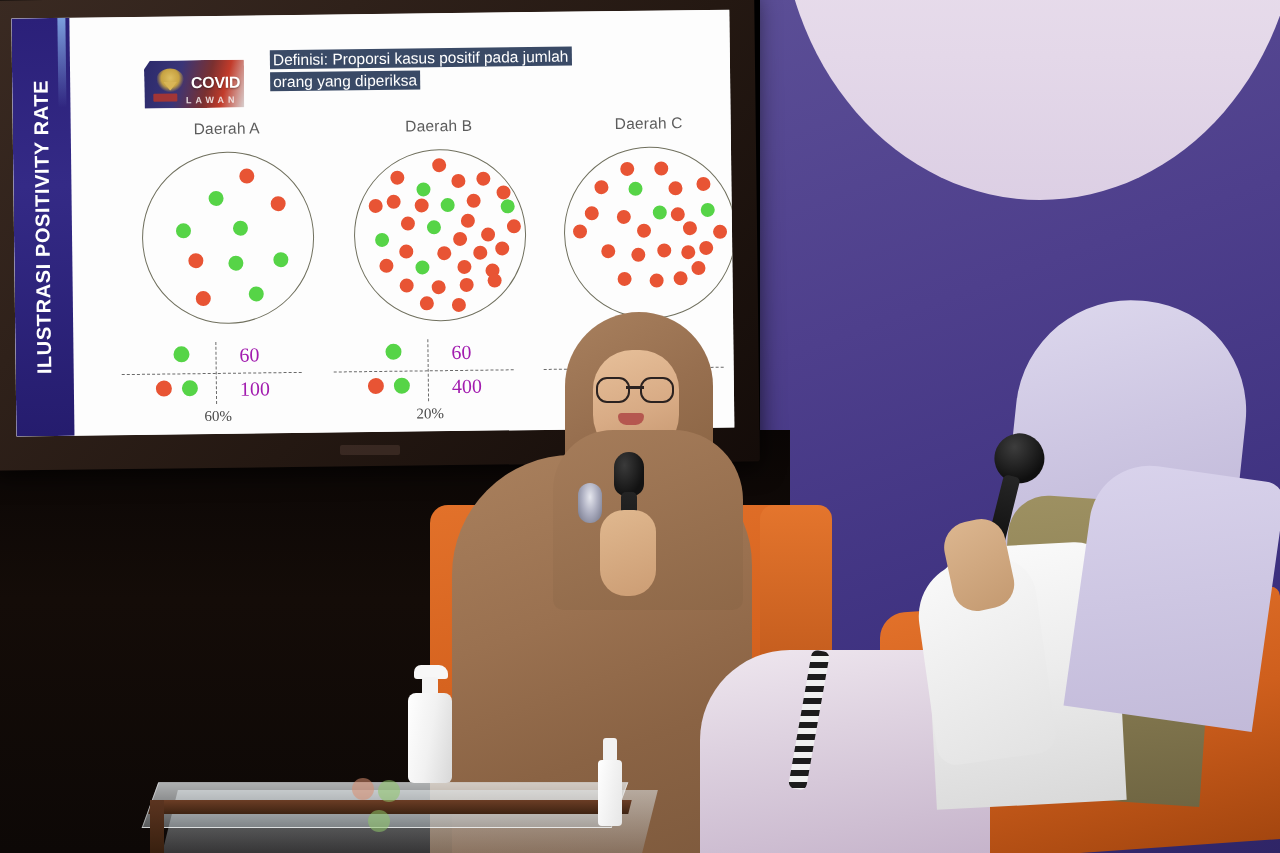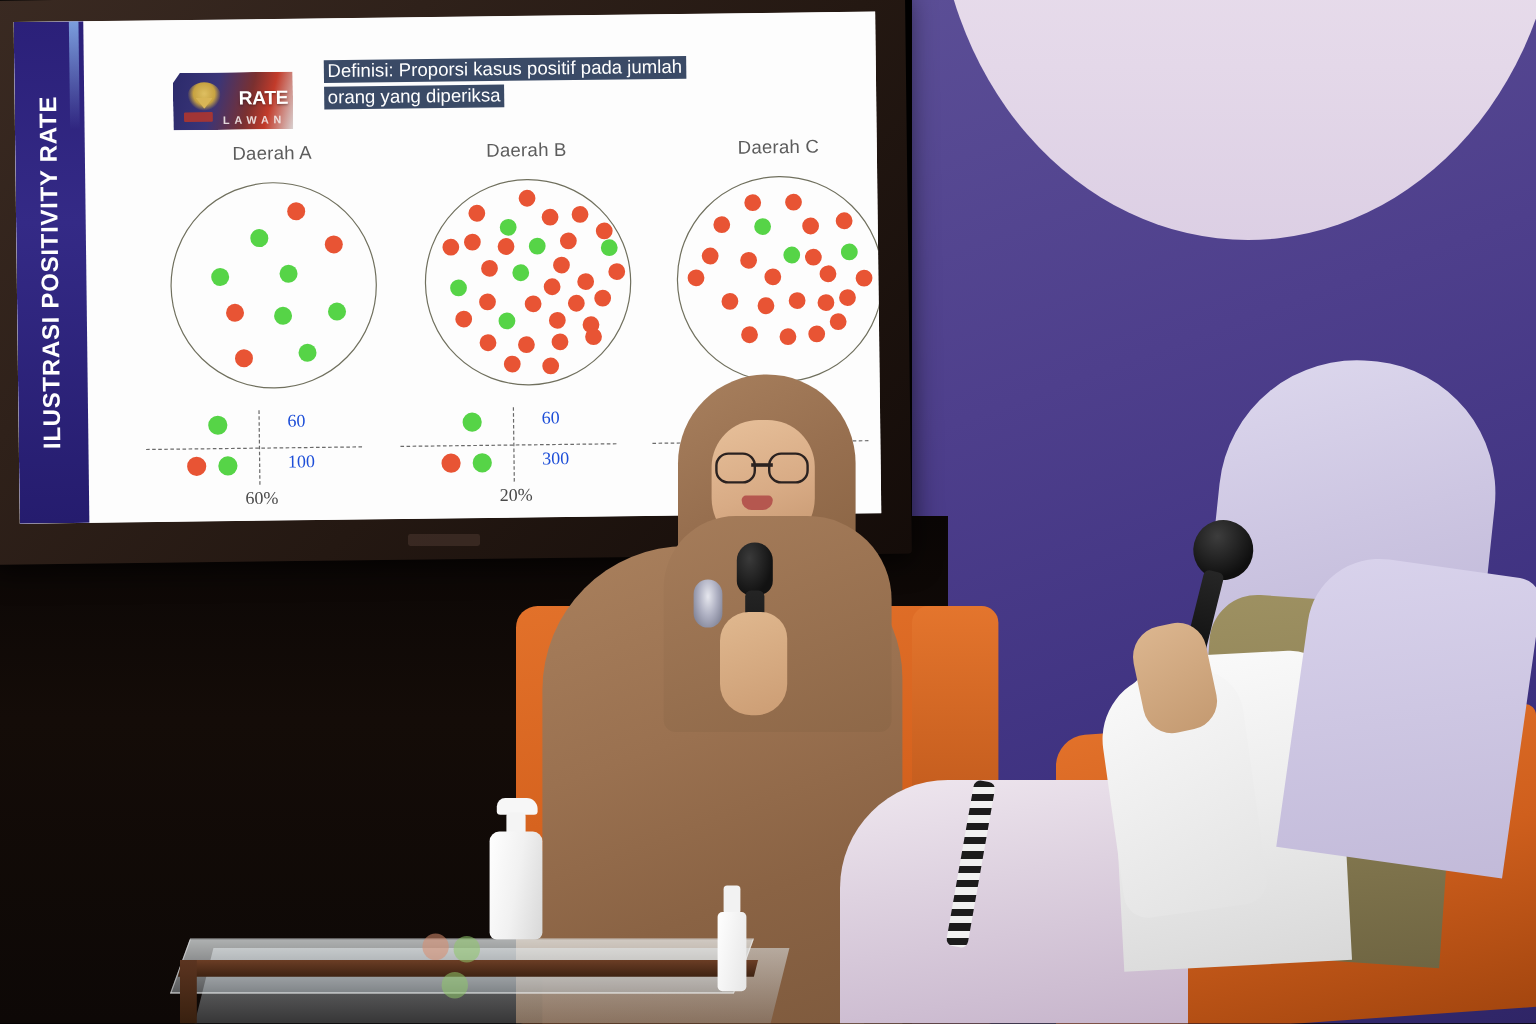--- a/index.html
+++ b/index.html
@@ -133,21 +133,21 @@
     border-left:1.4px dashed #6a6a6a;
   }
   .lg-hline {
     position:absolute; left:-8px; top:31px; width:180px; height:0;
     border-top:1.4px dashed #6a6a6a;
   }
   .lg-dot { position:absolute; width:16px; height:16px; border-radius:50%; }
   .lg-dot.g { background:#56d447; }
   .lg-dot.r { background:#e85434; }
   .lg-num {
-    position:absolute; left:110px; font-size:15px; color:#1d4ed8;
+    position:absolute; left:110px; font-size:20px; color:#a21caf;
     font-family:"Liberation Serif", serif;
   }
   .lg-num.top { top:2px; }
   .lg-num.bot { top:36px; }
   .lg-pct {
     position:absolute; left:0; top:66px; width:176px; text-align:center;
     font-size:15px; color:#4a4a4a; font-family:"Liberation Serif", serif;
   }
 
   
@@ -390,21 +390,21 @@
       <div class="slide">
 
         <div class="slide-sidebar">
           <div class="slide-sidebar-glow"></div>
           <div class="sidebar-label">ILUSTRASI POSITIVITY RATE</div>
         </div>
 
         <div class="logo-box">
           <div class="logo-garuda"></div>
           <div class="logo-sub-red"></div>
-          <div class="logo-lawan">RATE</div>
+          <div class="logo-lawan">COVID</div>
           <div class="logo-covid">LAWAN</div>
         </div>
 
         <div class="slide-title"><span>Definisi: Proporsi kasus positif pada jumlah orang yang diperiksa</span></div>
 
         <div class="regions">
 
           <div class="region r1">
             <div class="region-title">Daerah A</div>
             <div class="region-circle">
@@ -468,21 +468,21 @@
                 <div class="dot r" style="width: 14px; height: 14px; left: 64px; top: 146px;"></div>
                 <div class="dot r" style="width: 14px; height: 14px; left: 96px; top: 148px;"></div>
               </div>
             <div class="region-legend">
               <div class="lg-vline"></div>
               <div class="lg-hline"></div>
               <div class="lg-dot g" style="left:44px;top:4px;"></div>
               <div class="lg-dot r" style="left:26px;top:38px;"></div>
               <div class="lg-dot g" style="left:52px;top:38px;"></div>
               <div class="lg-num top">60</div>
-              <div class="lg-num bot">300</div>
+              <div class="lg-num bot">400</div>
               <div class="lg-pct">20%</div>
             </div>
           </div>
 
           <div class="region r3">
             <div class="region-title">Daerah C</div>
             <div class="region-circle">
                 <div class="dot r" style="width: 14px; height: 14px; left: 56px; top: 14px;"></div>
                 <div class="dot r" style="width: 14px; height: 14px; left: 90px; top: 14px;"></div>
                 <div class="dot r" style="width: 14px; height: 14px; left: 30px; top: 32px;"></div>

